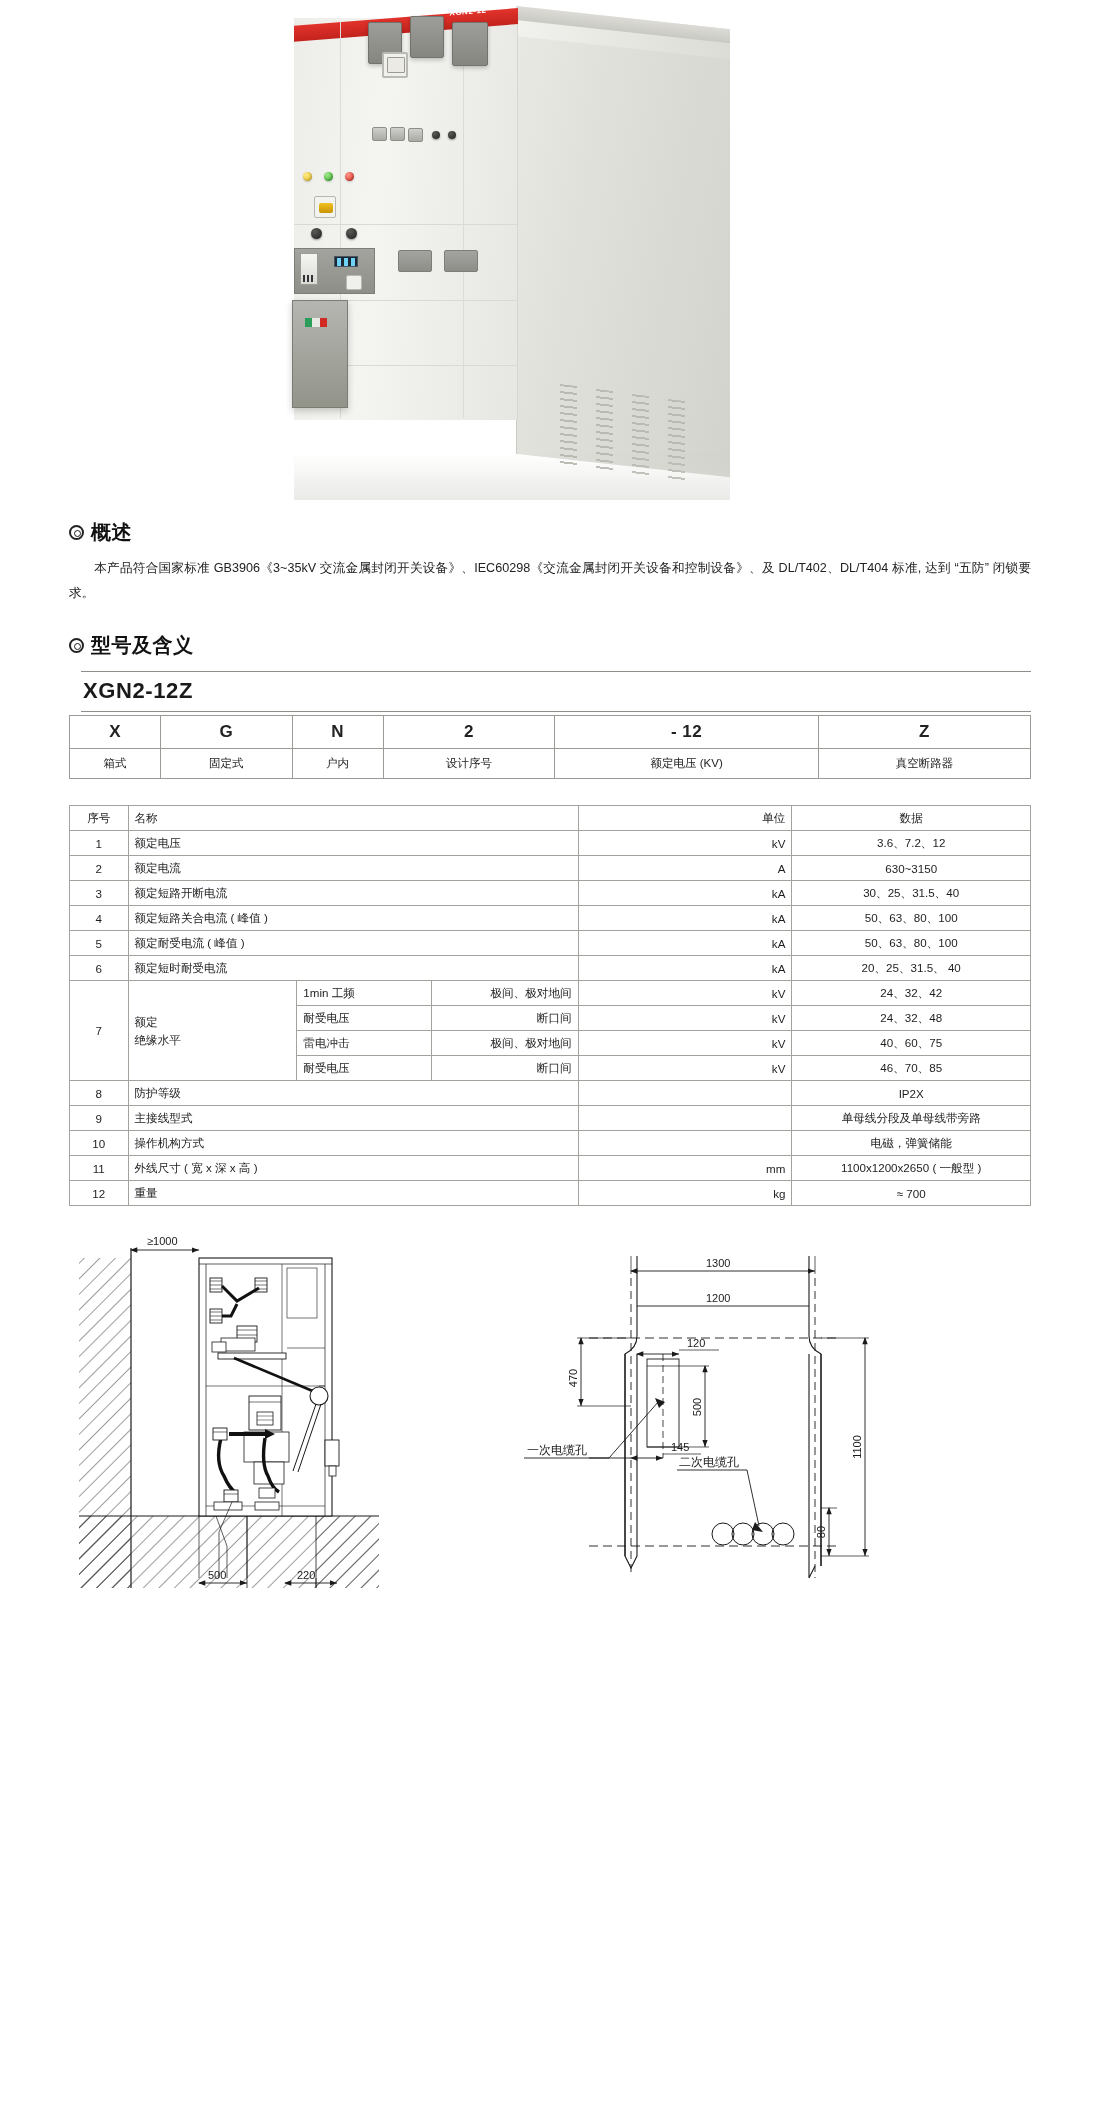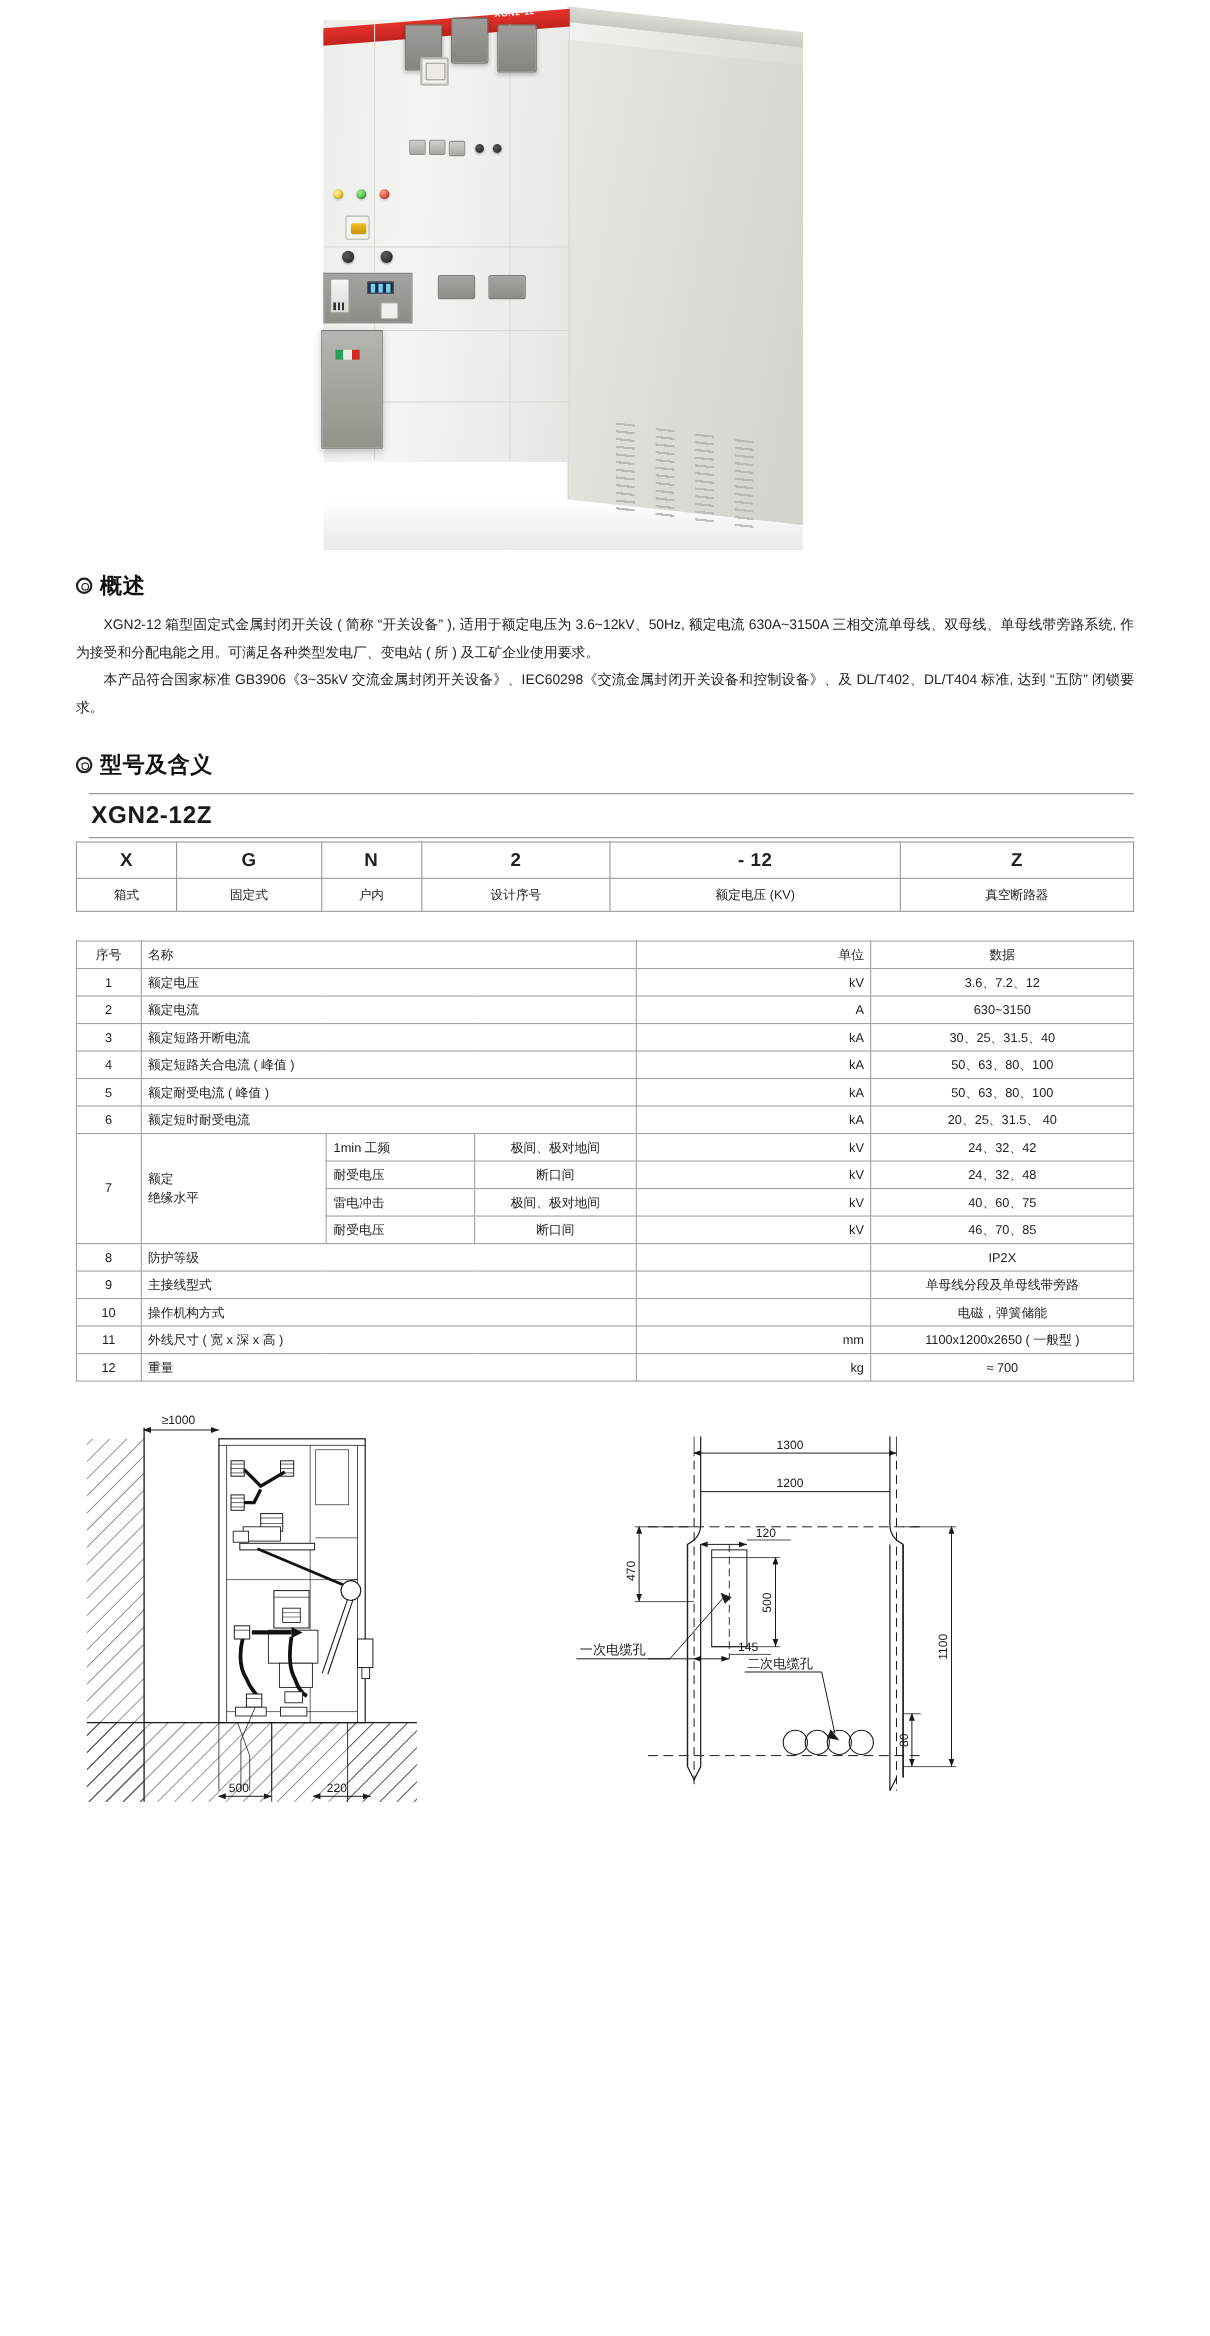--- a/index.html
+++ b/index.html
@@ -214,21 +214,21 @@
     color:#1e1e1e;
     height:25px;
     padding:0 6px;
   }
   table.spec th { font-weight:normal; }
   .c-no { width:52px; text-align:center; }
   .c-name { text-align:left; }
   .c-unit { width:190px; text-align:right; }
   .c-data { width:212px; text-align:center; }
   .sub-a { width:120px; text-align:left; }
-  .sub-b { width:130px; text-align:center; }
+  .sub-b { width:130px; text-align:right; }
   .lbl-stack { line-height:18px; }
 
   
   .draw-area { position:relative; width:876px; height:395px; margin-top:14px; }
   .dim-t { font-size:11px; fill:#1a1a1a; font-family:"Liberation Sans",sans-serif; }
   .dim-cn { font-size:12px; fill:#1a1a1a; font-family:"Liberation Sans",sans-serif; }
 </style>
 </head>
 <body>
 
@@ -301,21 +301,20 @@
   </div>
 </div>
 
 <div class="wrap" style="margin-top:14px;">
   <div class="sec-title">
     <span class="ring"></span>
     <span>概述</span>
   </div>
 
   <div class="para" style="margin-top:10px;">
-    <p>XGN2-12 箱型固定式金属封闭开关设 ( 简称 “开关设备” ), 适用于额定电压为 3.6~12kV、50Hz, 额定电流 630A~3150A 三相交流单母线、双母线、单母线带旁路系统, 作为接受和分配电能之用。可满足各种类型发电厂、变电站 ( 所 ) 及工矿企业使用要求。</p>
     <p>本产品符合国家标准  GB3906《3~35kV 交流金属封闭开关设备》、IEC60298《交流金属封闭开关设备和控制设备》、及 DL/T402、DL/T404 标准, 达到 “五防” 闭锁要求。</p>
   </div>
 </div>
 
 <div class="wrap" style="margin-top:26px;">
   <div class="sec-title">
     <span class="ring"></span>
     <span>型号及含义</span>
   </div>
 

